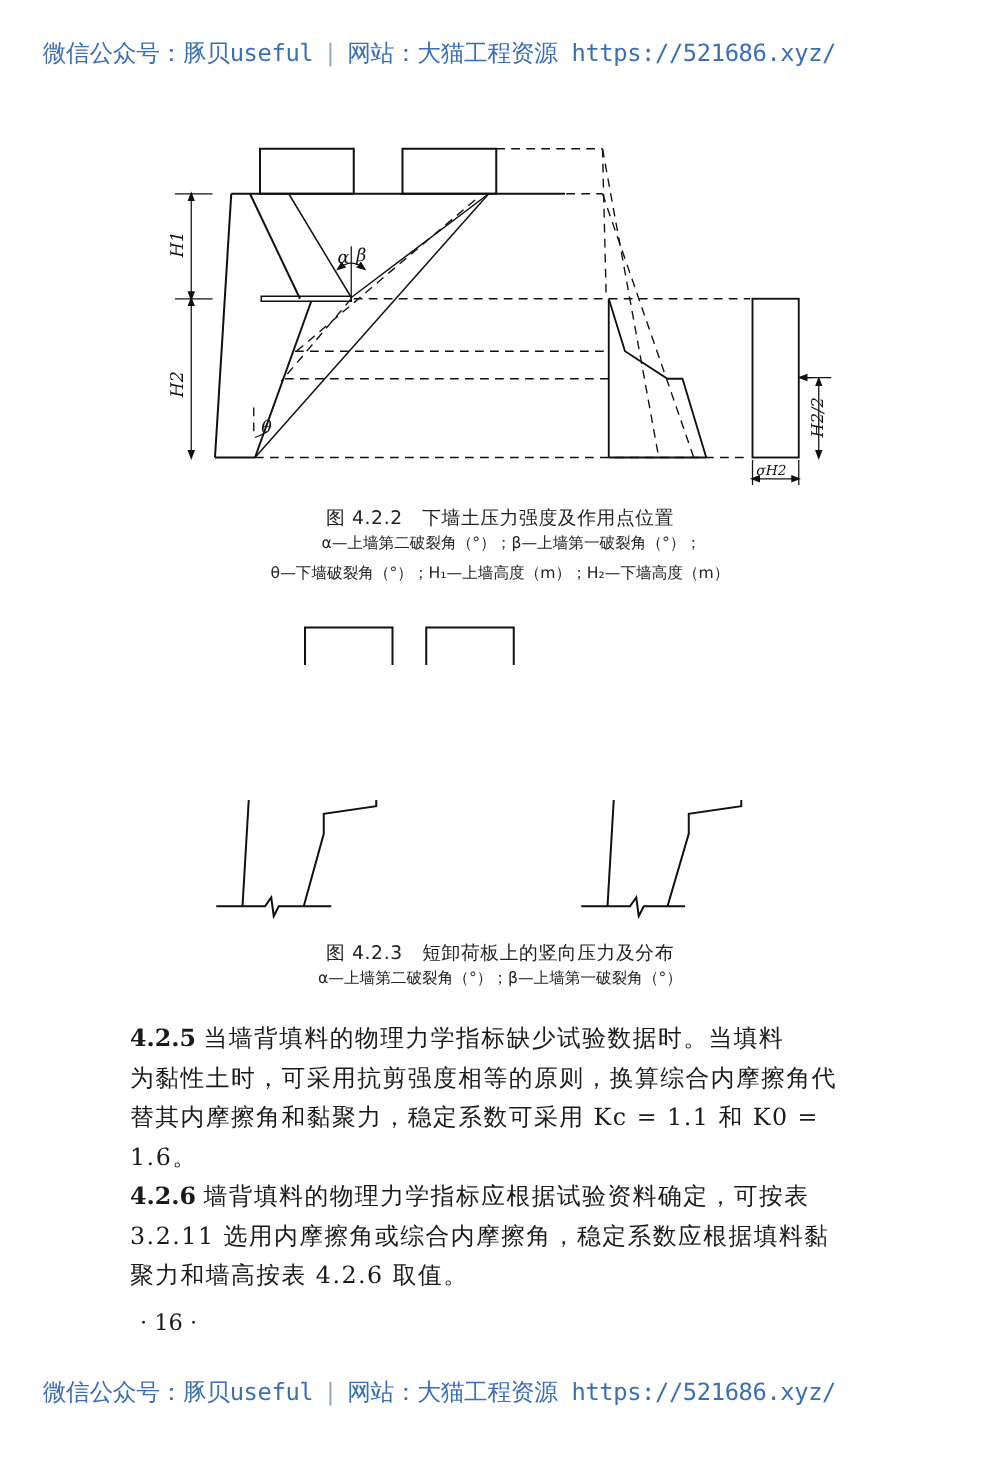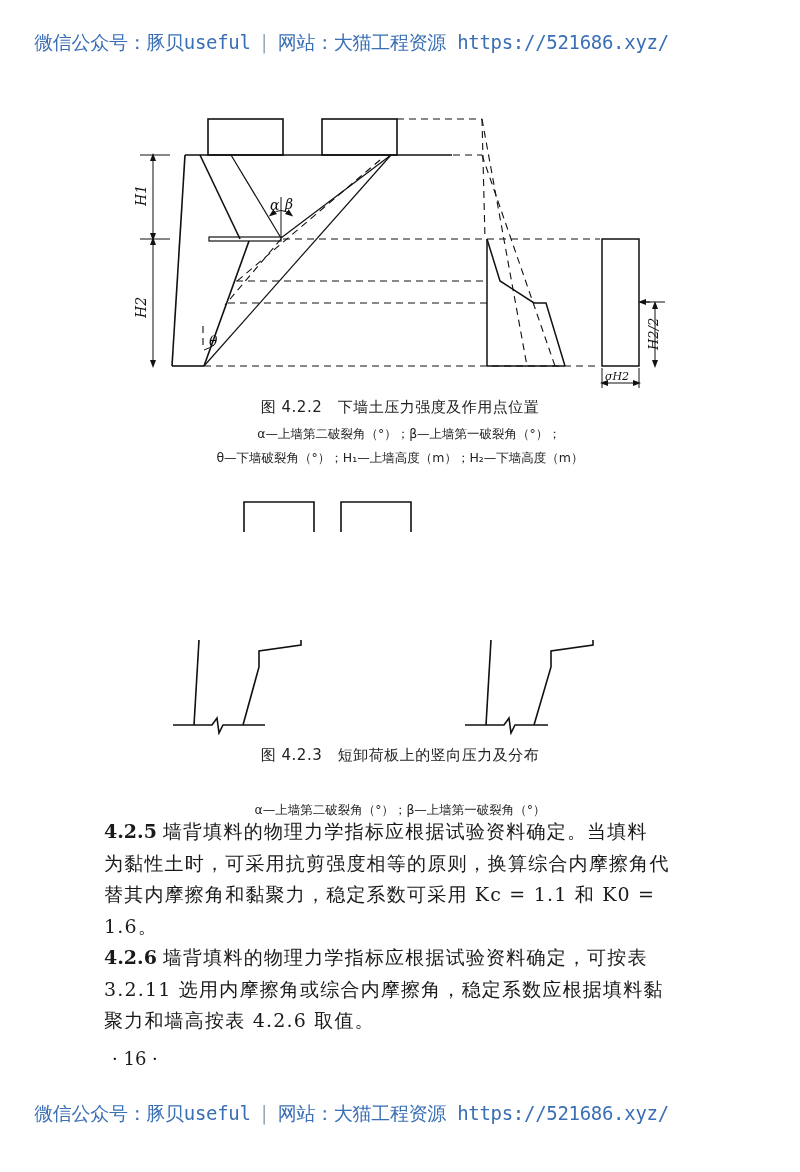--- a/index.html
+++ b/index.html
@@ -5,21 +5,21 @@
   html, body { margin: 0; padding: 0; background: #ffffff; }
   body { width: 800px; height: 1172px; position: relative; overflow: hidden; font-family: "DejaVu Serif", "Liberation Serif", serif; color: #1a1a1a; }
   .watermark { position: absolute; left: 0; width: 703px; text-align: center; font-family: "DejaVu Sans Mono", "Liberation Mono", monospace; font-size: 19px; color: #3a6fb5; letter-spacing: -0.3px; white-space: nowrap; }
   .watermark .sep { color: #9ab; margin: 0 8px; }
   .wm-top { top: 30px; }
   .wm-bottom { top: 1101px; }
   svg { position: absolute; left: 0; }
   .fig1 { top: 100px; }
   .fig2 { top: 490px; }
   .caption { position: absolute; left: 0; width: 800px; text-align: center; font-family: "DejaVu Sans", "Liberation Sans", sans-serif; color: #222; white-space: nowrap; }
-  .cap-title { font-size: 15px; letter-spacing: 0.5px; }
+  .cap-title { font-size: 15px; letter-spacing: 0.5px; margin-top: 7px; }
   .cap-legend { font-size: 12.5px; }
   .para { position: absolute; left: 104px; width: 592px; font-family: "DejaVu Serif", "Liberation Serif", serif; font-size: 19px; line-height: 31.5px; color: #1a1a1a; text-align: justify; letter-spacing: 1.2px; }
   .para b { font-family: "DejaVu Serif", serif; font-weight: bold; margin-right: 6px; letter-spacing: 0; }
   .page-num { position: absolute; left: 112px; top: 1048px; font-size: 18px; font-family: "DejaVu Serif", serif; }
   .line { display: block; white-space: nowrap; }
 </style>
 </head>
 <body>
 
 <div class="watermark wm-top">
@@ -116,24 +116,24 @@
     <polyline points="173,725 212,725 217,718 219,733 223,725 243,725 265,725"></polyline>
     <polyline points="243,725 259,667 259,651 301,645 301,640"></polyline>
 
     <line x1="491" y1="640" x2="486" y2="725"></line>
     <polyline points="465,725 504,725 509,718 511,733 515,725 535,725 548,725"></polyline>
     <polyline points="534,725 551,667 551,651 593,645 593,640"></polyline>
   </g>
 </svg>
 
 <div class="caption cap-title" style="top:746px;">图 4.2.3　短卸荷板上的竖向压力及分布</div>
-<div class="caption cap-legend" style="top:802px;">α—上墙第二破裂角（°）；β—上墙第一破裂角（°）</div>
+<div class="caption cap-legend" style="top:774px;">α—上墙第二破裂角（°）；β—上墙第一破裂角（°）</div>
 
 <div class="para" style="top:816px;">
-  <span class="line"><b>4.2.5</b><span>墙背填料的物理力学指标应根据试验资料确定。当填料</span></span>
+  <span class="line"><b>4.2.5</b><span>当墙背填料的物理力学指标缺少试验数据时。当填料</span></span>
   <span class="line">为黏性土时，可采用抗剪强度相等的原则，换算综合内摩擦角代</span>
   <span class="line">替其内摩擦角和黏聚力，稳定系数可采用 Kc = 1.1 和 K0 =</span>
   <span class="line">1.6。</span>
 </div>
 
 <div class="para" style="top:942px;">
   <span class="line"><b>4.2.6</b><span>墙背填料的物理力学指标应根据试验资料确定，可按表</span></span>
   <span class="line">3.2.11 选用内摩擦角或综合内摩擦角，稳定系数应根据填料黏</span>
   <span class="line">聚力和墙高按表 4.2.6 取值。</span>
 </div>

